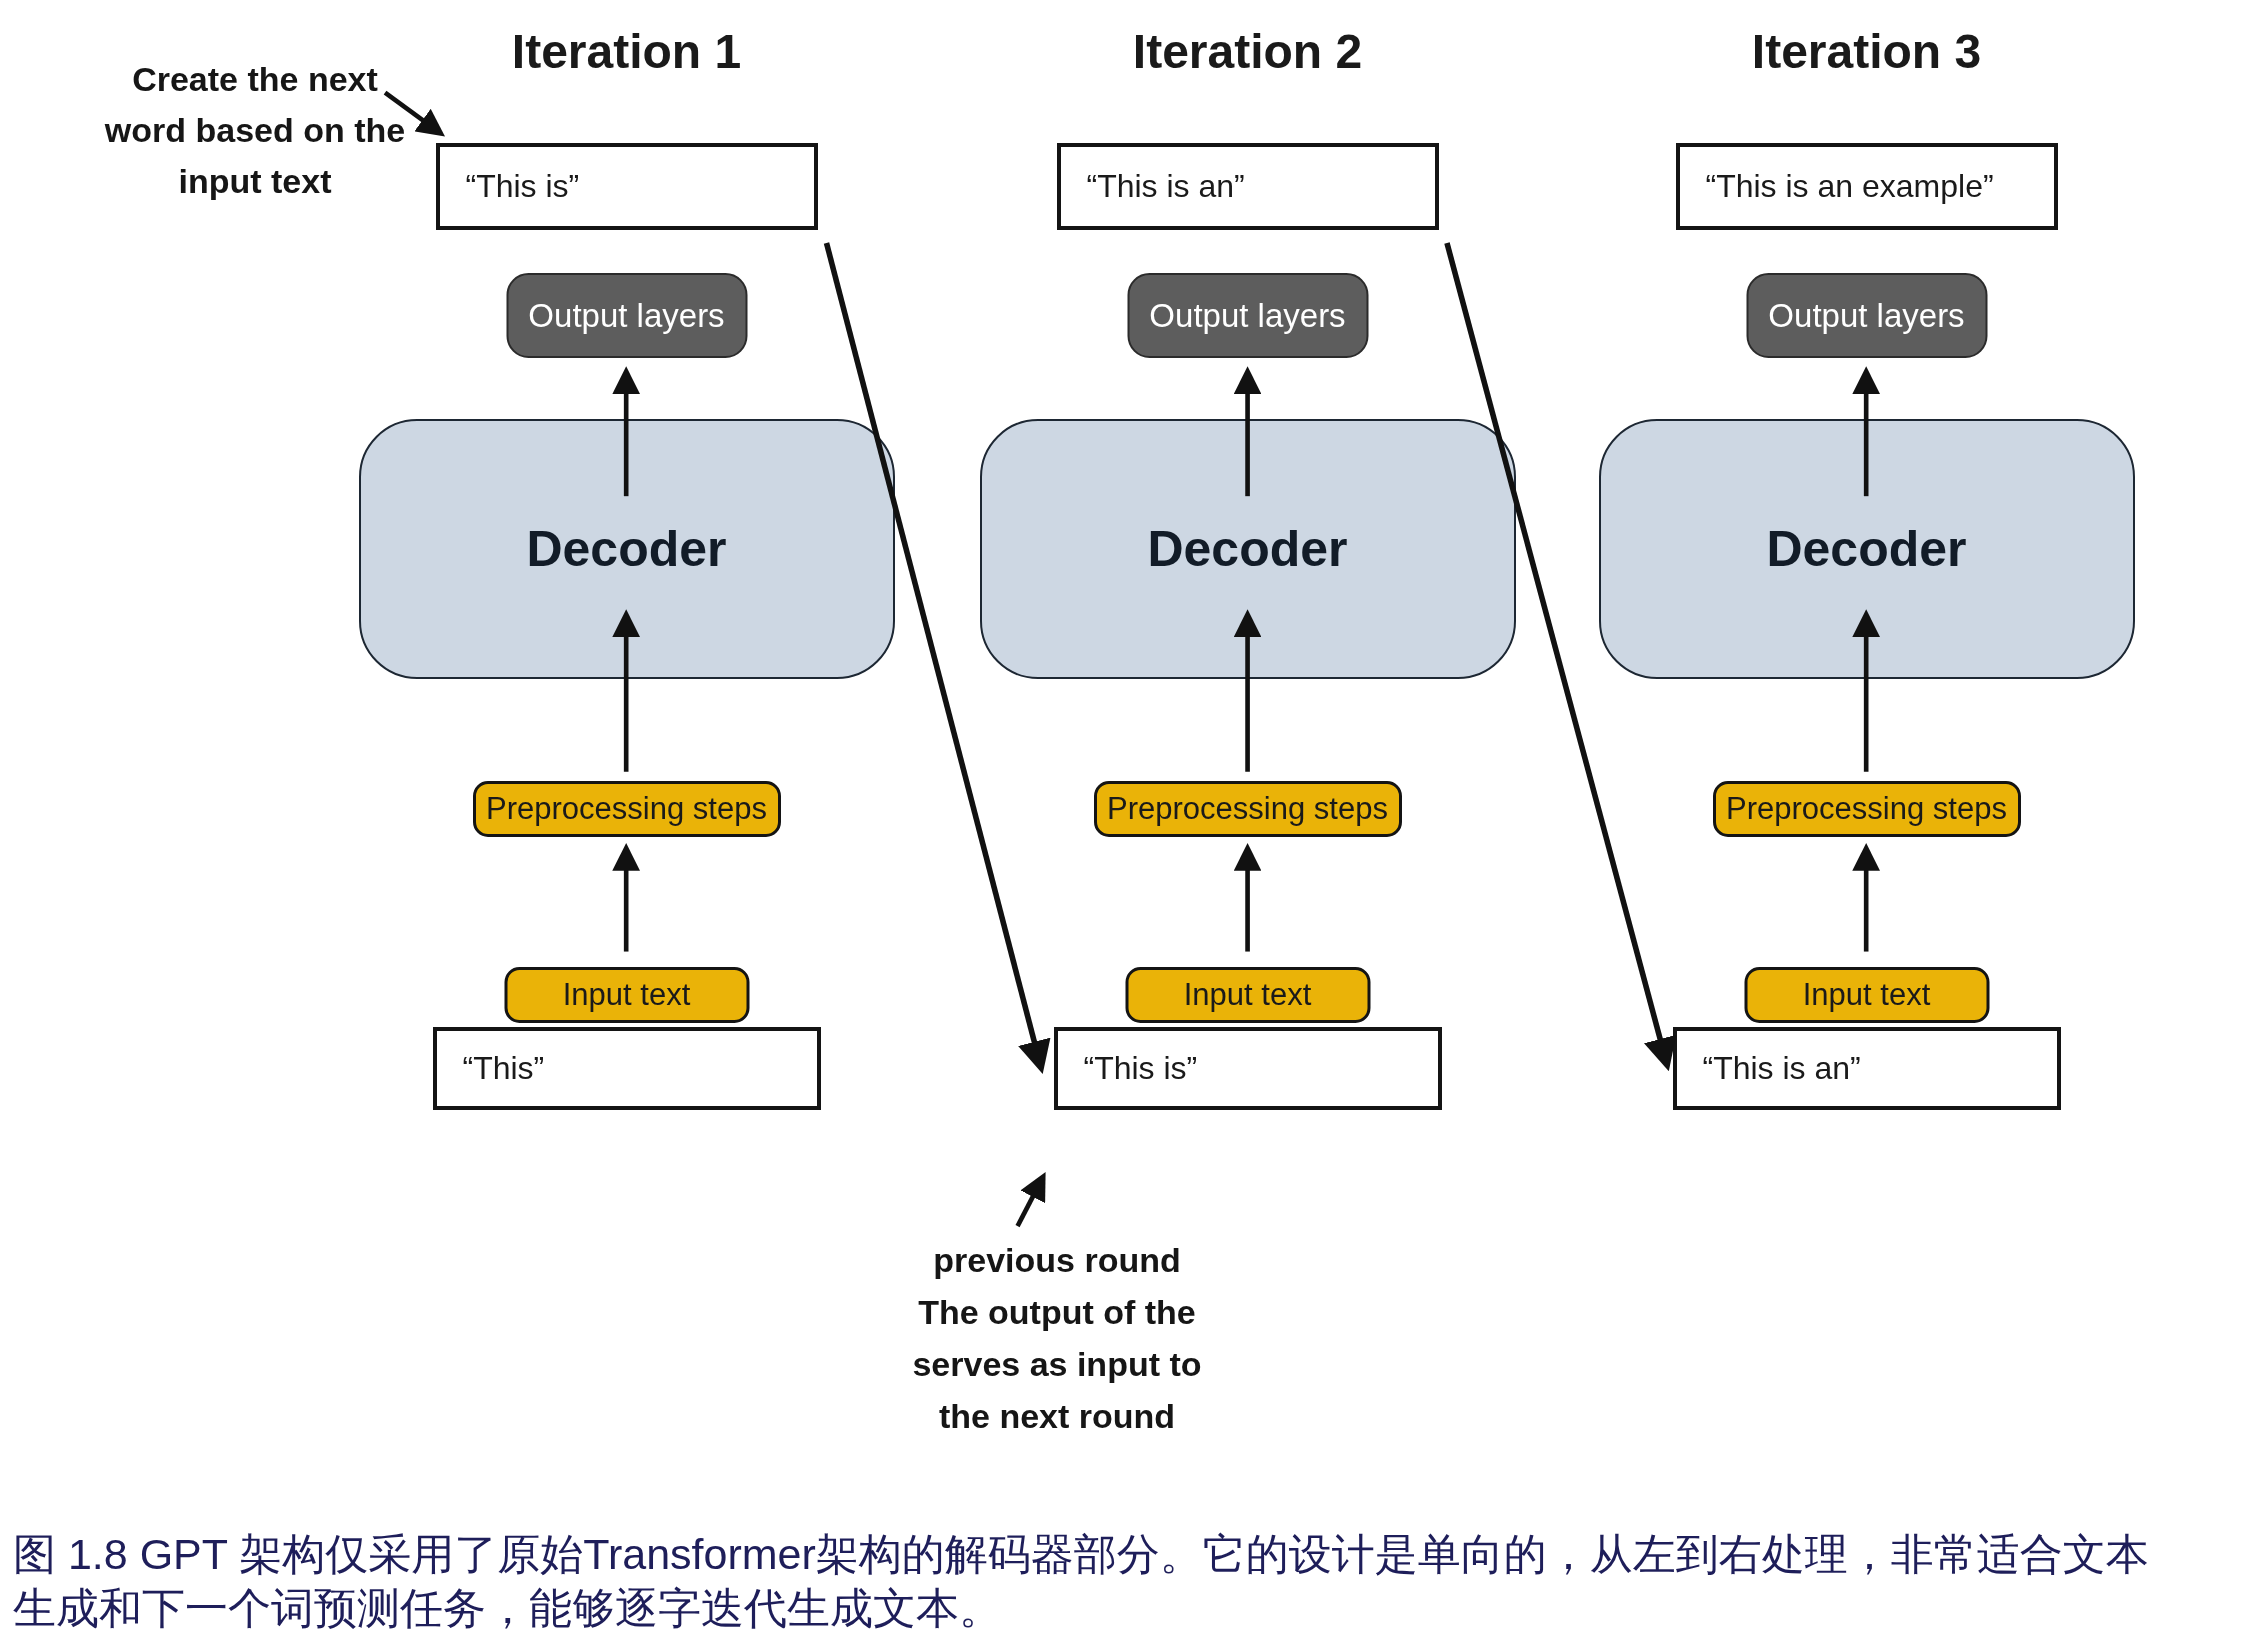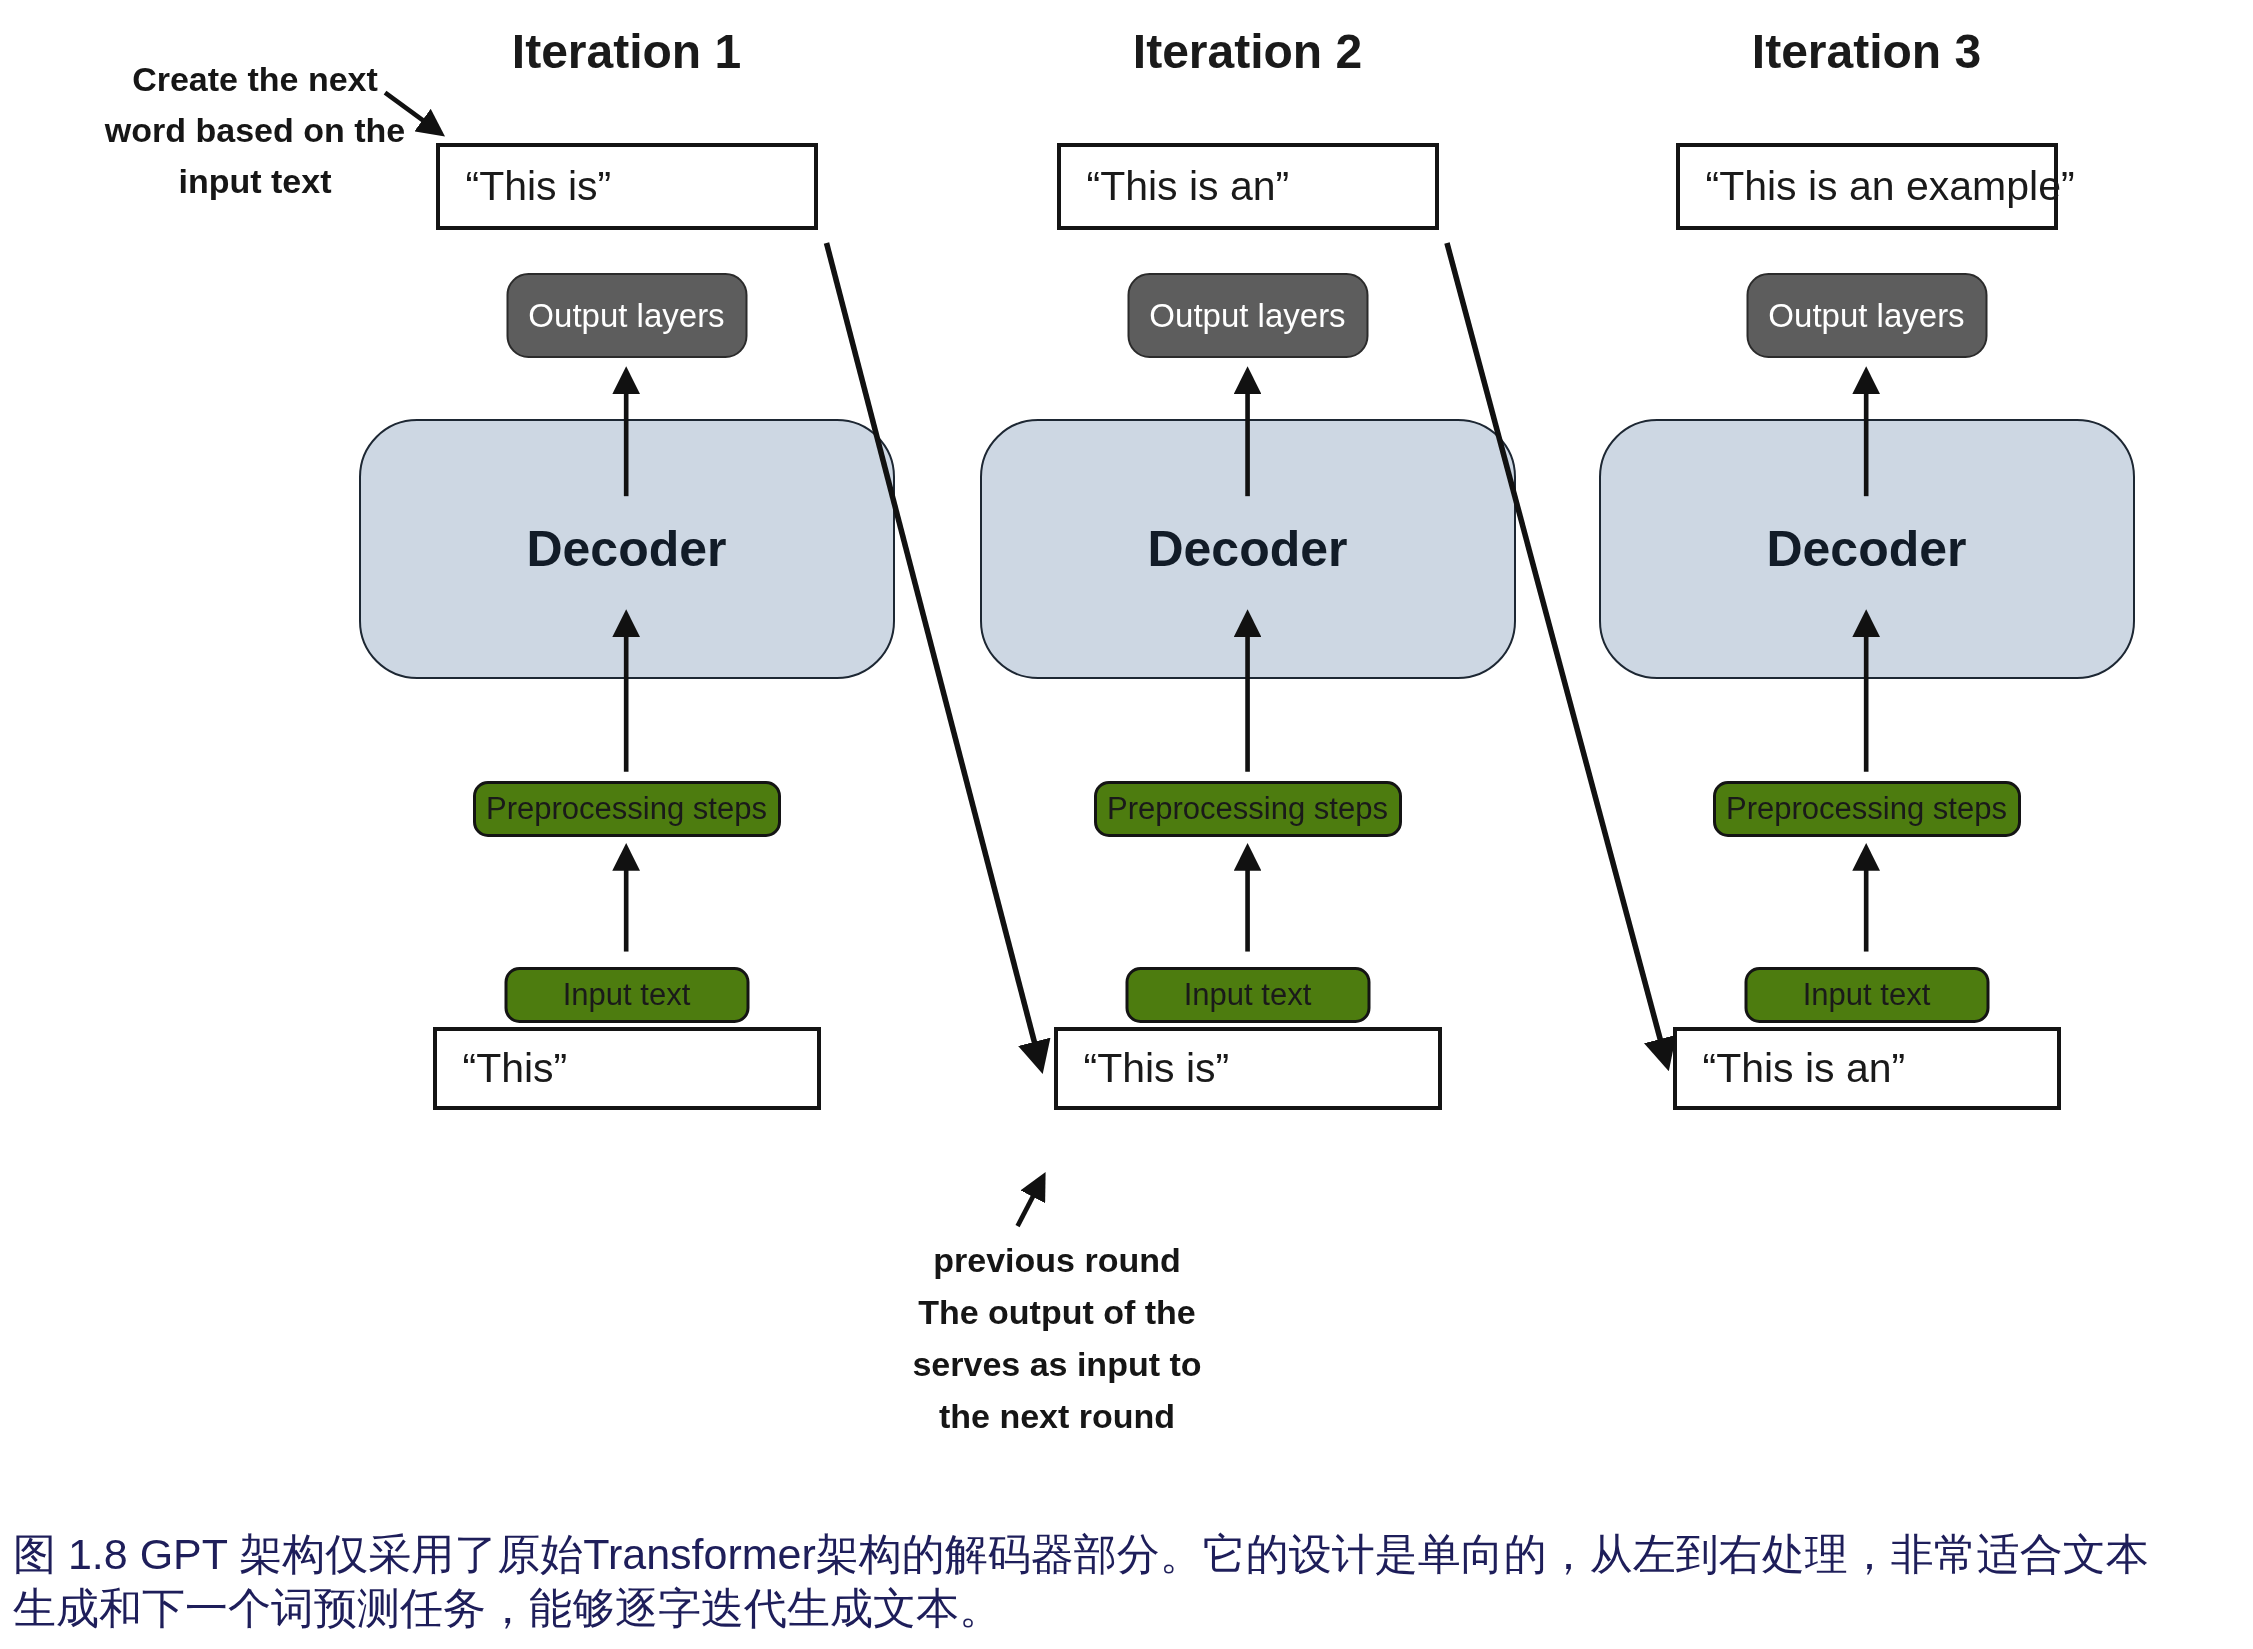--- a/index.html
+++ b/index.html
@@ -12,39 +12,39 @@
     font-family:"Liberation Sans", sans-serif; color:#111; overflow:hidden;padding-left:6px;
   }
   .column{position:absolute; top:0; width:761px; height:1197px;}
   .col-1{left:246px;} .col-2{left:867px;} .col-3{left:1486px;}
   .cc{position:absolute; left:50%; transform:translateX(-50%); box-sizing:border-box;}
 
   .iter-title{top:24px; font-size:48px; font-weight:bold; white-space:nowrap; color:#1a1a1a;}
 
   .quote-box{
     background:#fff; border:4.6px solid #141414; display:flex; align-items:center;
-    padding-left:26px; font-size:41px; color:#1a1a1a; white-space:nowrap;
+    padding-left:26px; font-size:32px; color:#1a1a1a; white-space:nowrap;
   }
   .quote-top{top:143px; width:382px; height:87px;}
   .quote-bottom{top:1027px; width:388px; height:83px;}
 
   .output-layers{
     top:273px; width:241px; height:85px; border-radius:22px;
     background:var(--output-fill); border:2.8px solid #2b2b2b;
     display:flex; align-items:center; justify-content:center;
     color:var(--output-text); font-size:33px; white-space:nowrap;
   }
   .decoder{
     top:419px; width:536px; height:260px; border-radius:58px;
     background:var(--decoder-fill); border:2.8px solid var(--decoder-border);
     display:flex; align-items:center; justify-content:center;
     font-size:50px; font-weight:bold; color:#121c28;
   }
   .pill{
-    background:#4d7c0f; border:3.7px solid #141414; border-radius:15px;
+    background:#eab308; border:3.7px solid #141414; border-radius:15px;
     display:flex; align-items:center; justify-content:center;
     font-size:31px; color:#1a1a1a; white-space:nowrap;
   }
   .pill-preprocess{top:781px; width:308px; height:56px;}
   .pill-input{top:967px; width:245px; height:56px;}
 
   .note{
     position:absolute; text-align:center; font-weight:bold; font-size:34px;
     line-height:1.5; color:#161616;
   }

